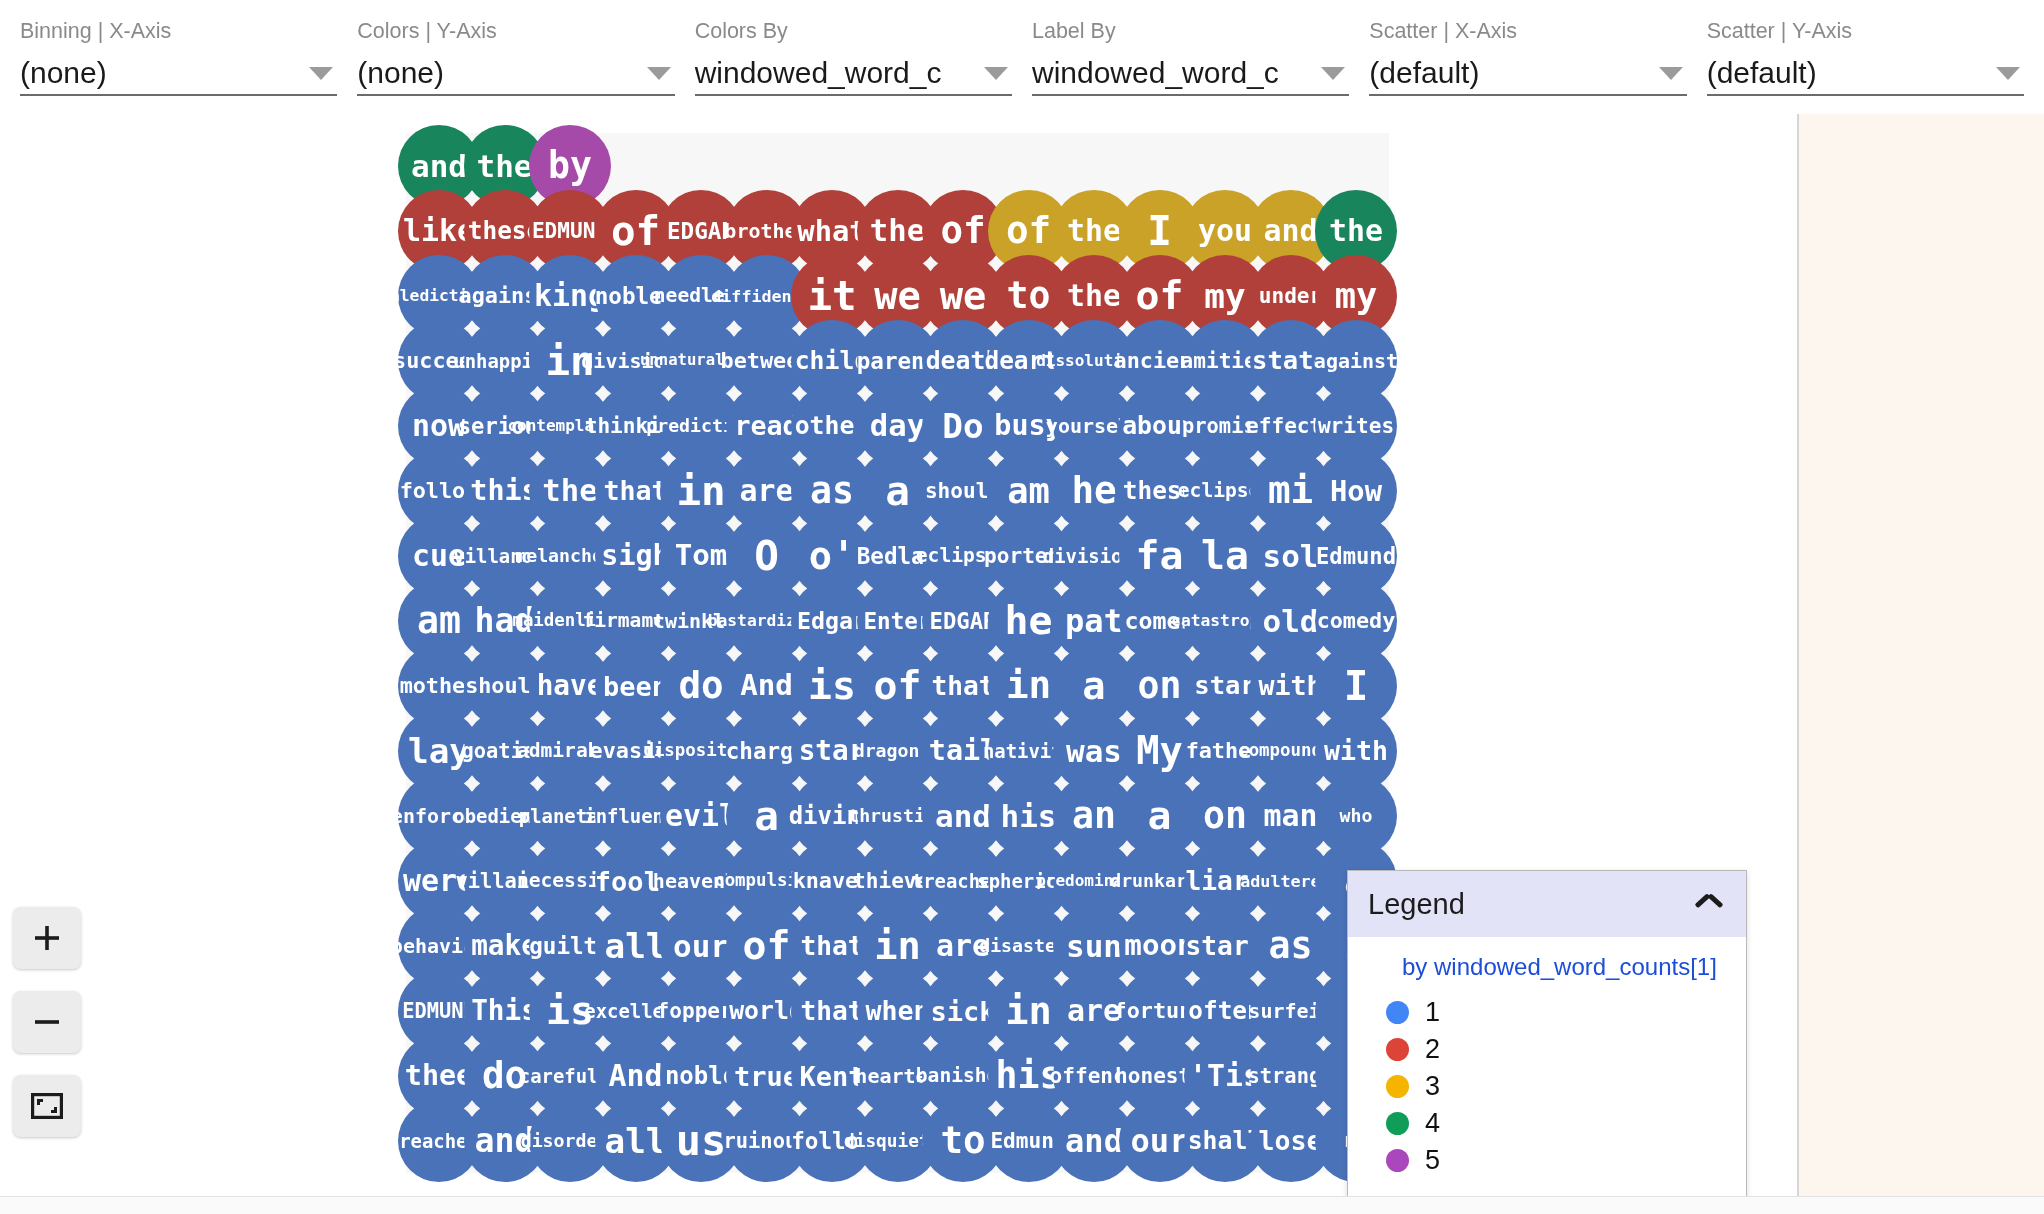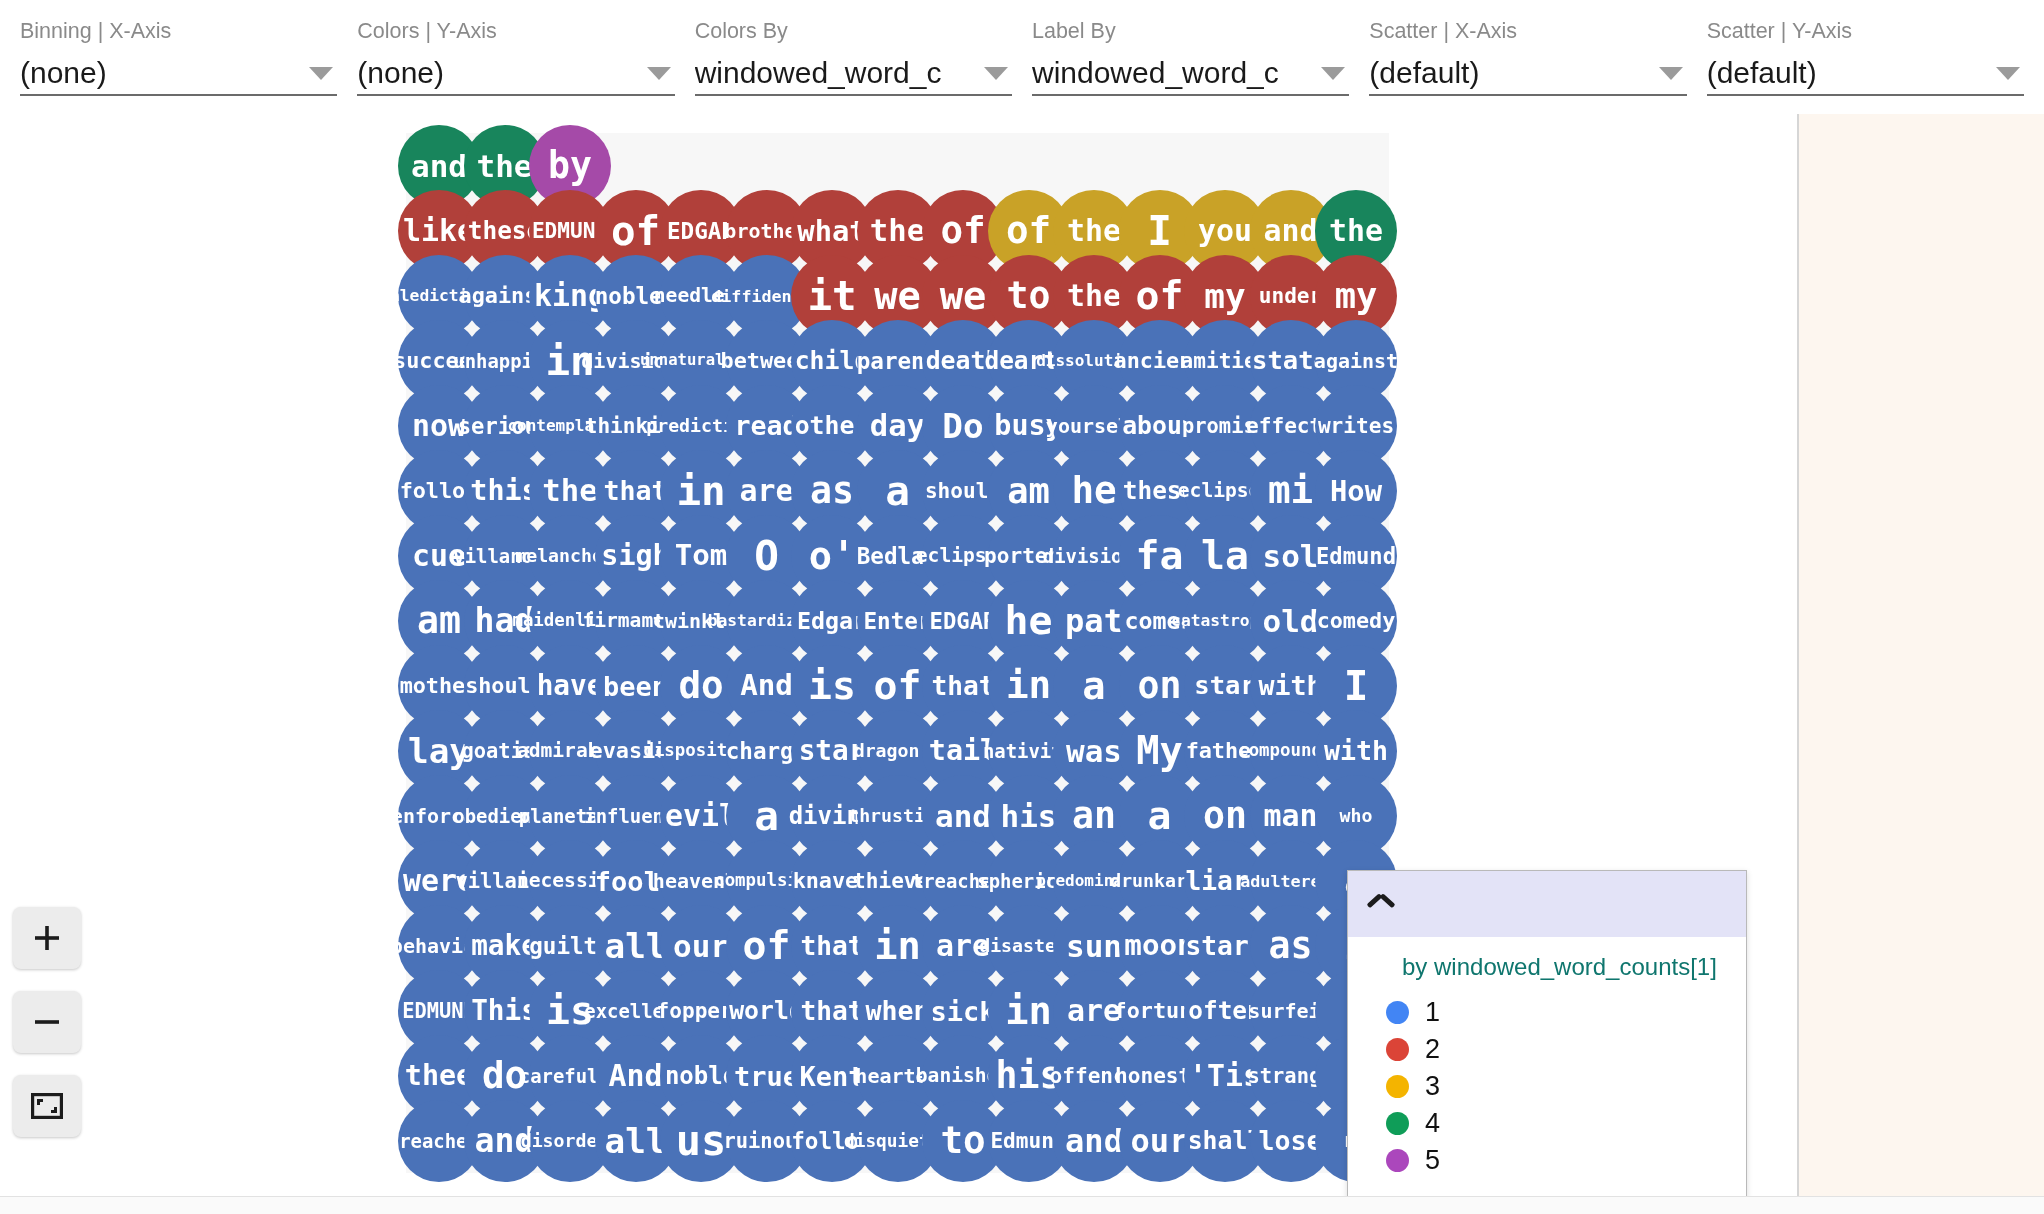--- a/index.html
+++ b/index.html
@@ -173,21 +173,21 @@
   }
   .chev::before { left: 0; transform: rotate(-42deg); transform-origin: left center; }
   .chev::after  { right: 0; transform: rotate(42deg); transform-origin: right center; }
 
   .legend-body { padding: 16px 20px 26px 20px; }
   .legend-section-title {
     font-size: 28px; font-weight: bold; color: #3a3230;
     margin: 4px 0 6px 0;
   }
   .legend-subtitle {
-    font-size: 24px; color: #0f766e;
+    font-size: 24px; color: #1d4ed8;
     margin: 0 0 14px 34px;
     white-space: nowrap;
   }
   .legend-item {
     display: flex; align-items: center;
     margin: 0 0 3px 18px;
     height: 34px;
     cursor: pointer;
   }
   .swatch {
@@ -988,20 +988,21 @@
         <svg width="32" height="26" viewBox="0 0 32 26">
           <rect x="1.6" y="1.6" width="28.8" height="22.8" fill="none" stroke="#1c1c1c" stroke-width="3.2"></rect>
           <polyline points="7.5,12 7.5,7.5 12,7.5" fill="none" stroke="#1c1c1c" stroke-width="3"></polyline>
           <polyline points="24.5,14 24.5,18.5 20,18.5" fill="none" stroke="#1c1c1c" stroke-width="3"></polyline>
         </svg>
       </div>
     </div>
 
     <div class="legend">
       <div class="legend-header">
+        <div class="legend-title">Legend</div>
         <div class="chev"></div>
       </div>
       <div class="legend-body">
         <div class="legend-subtitle">by windowed_word_counts[1]</div>
         <div id="legend-items">
             <div class="legend-item">
               <div class="swatch" style="background: rgb(66, 133, 244);"></div>
               <div class="legend-label">1</div>
             </div>
             <div class="legend-item">

